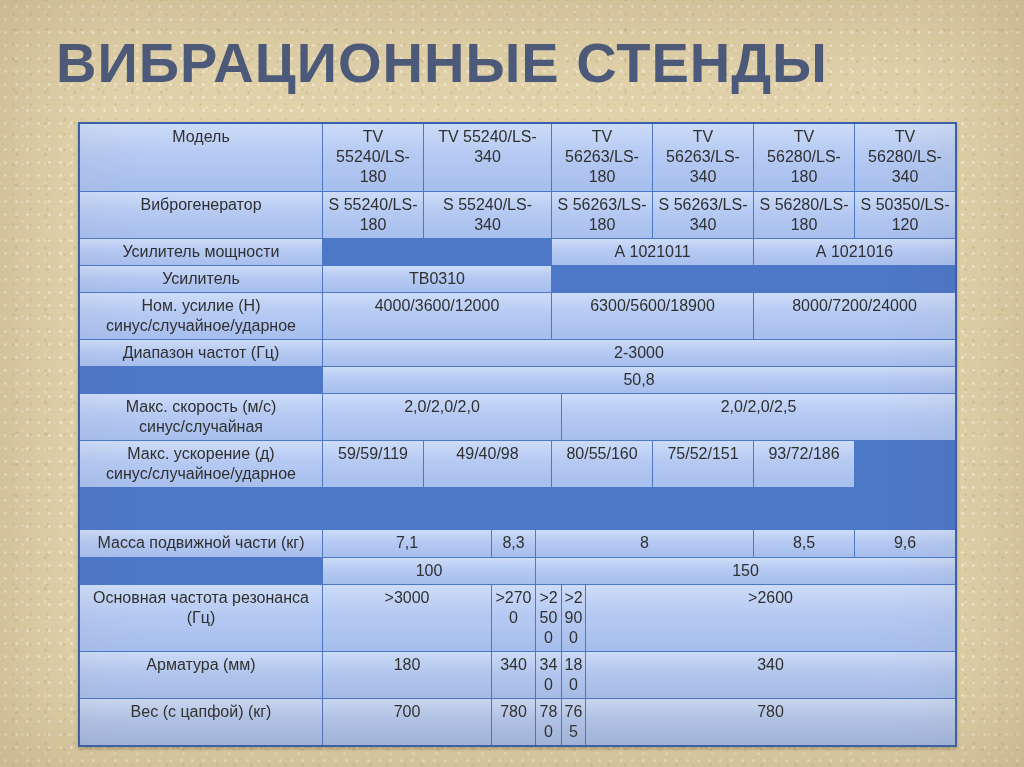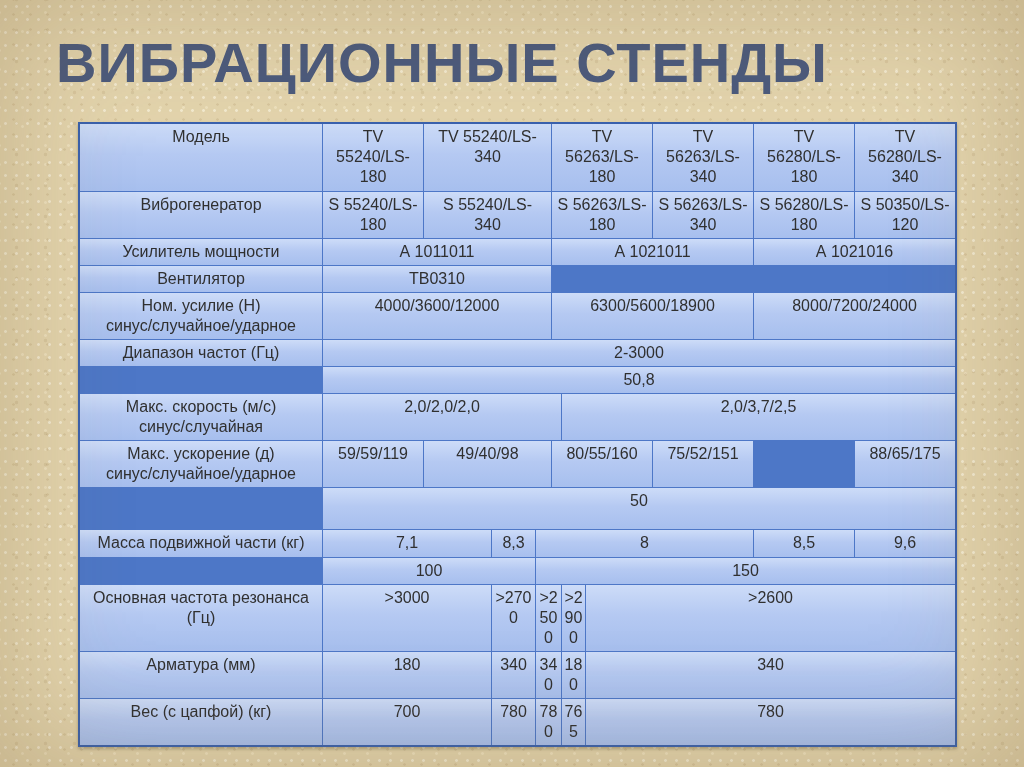--- a/index.html
+++ b/index.html
@@ -107,52 +107,50 @@
     <div class="c" style="grid-area:2/6/3/9">S 56263/LS-
 180</div>
     <div class="c" style="grid-area:2/9/3/10">S 56263/LS-
 340</div>
     <div class="c" style="grid-area:2/10/3/11">S 56280/LS-
 180</div>
     <div class="c" style="grid-area:2/11/3/12">S 50350/LS-
 120</div>
 
     <div class="c" style="grid-area:3/1/4/2">Усилитель мощности</div>
-    <div class="c" style="grid-area:3/2/4/6">А 1011011</div>
     <div class="c" style="grid-area:3/6/4/10">А 1021011</div>
     <div class="c" style="grid-area:3/10/4/12">А 1021016</div>
 
-    <div class="c" style="grid-area:4/1/5/2">Вентилятор</div>
+    <div class="c" style="grid-area:4/1/5/2">Усилитель</div>
     <div class="c" style="grid-area:4/2/5/6">ТВ0310</div>
 
     <div class="c" style="grid-area:5/1/6/2">Ном. усилие (Н)
 синус/случайное/ударное</div>
     <div class="c" style="grid-area:5/2/6/6">4000/3600/12000</div>
     <div class="c" style="grid-area:5/6/6/10">6300/5600/18900</div>
     <div class="c" style="grid-area:5/10/6/12">8000/7200/24000</div>
 
     <div class="c" style="grid-area:6/1/7/2">Диапазон частот (Гц)</div>
     <div class="c" style="grid-area:6/2/7/12">2-3000</div>
 
     <div class="c" style="grid-area:7/2/8/12">50,8</div>
 
     <div class="c" style="grid-area:8/1/9/2">Макс. скорость (м/с)
 синус/случайная</div>
     <div class="c" style="grid-area:8/2/9/7">2,0/2,0/2,0</div>
-    <div class="c" style="grid-area:8/7/9/12">2,0/3,7/2,5</div>
+    <div class="c" style="grid-area:8/7/9/12">2,0/2,0/2,5</div>
 
     <div class="c" style="grid-area:9/1/10/2">Макс. ускорение (д)
 синус/случайное/ударное</div>
     <div class="c" style="grid-area:9/2/10/3">59/59/119</div>
     <div class="c" style="grid-area:9/3/10/6">49/40/98</div>
     <div class="c" style="grid-area:9/6/10/9">80/55/160</div>
     <div class="c" style="grid-area:9/9/10/10">75/52/151</div>
-    <div class="c" style="grid-area:9/11/10/12">88/65/175</div>
+    <div class="c" style="grid-area:9/10/10/11">93/72/186</div>
 
-    <div class="c" style="grid-area:10/2/11/12">50</div>
 
     <div class="c" style="grid-area:11/1/12/2">Масса подвижной части (кг)</div>
     <div class="c" style="grid-area:11/2/12/4">7,1</div>
     <div class="c" style="grid-area:11/4/12/5">8,3</div>
     <div class="c" style="grid-area:11/5/12/10">8</div>
     <div class="c" style="grid-area:11/10/12/11">8,5</div>
     <div class="c" style="grid-area:11/11/12/12">9,6</div>
 
     <div class="c" style="grid-area:12/2/13/5">100</div>
     <div class="c" style="grid-area:12/5/13/12">150</div>

